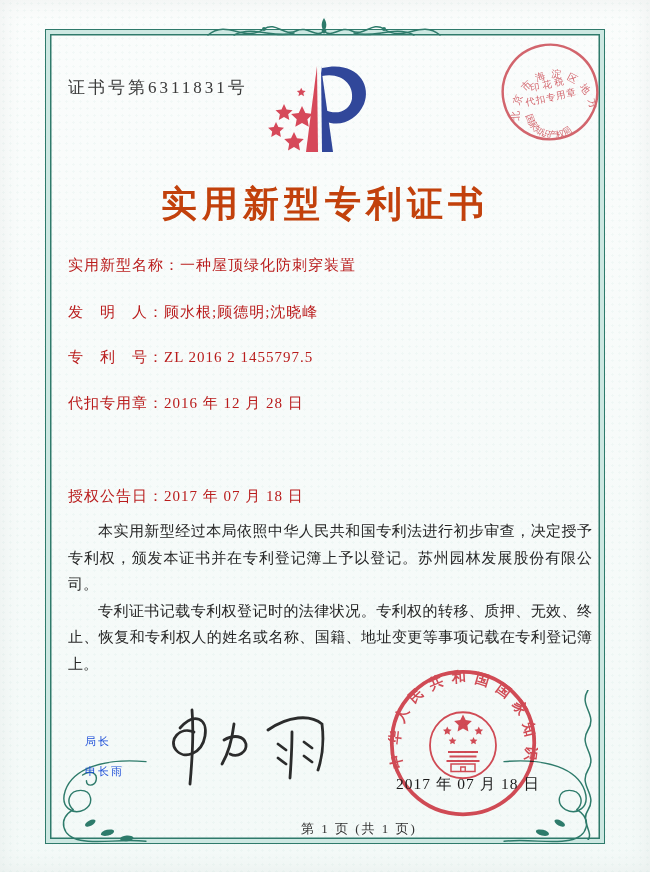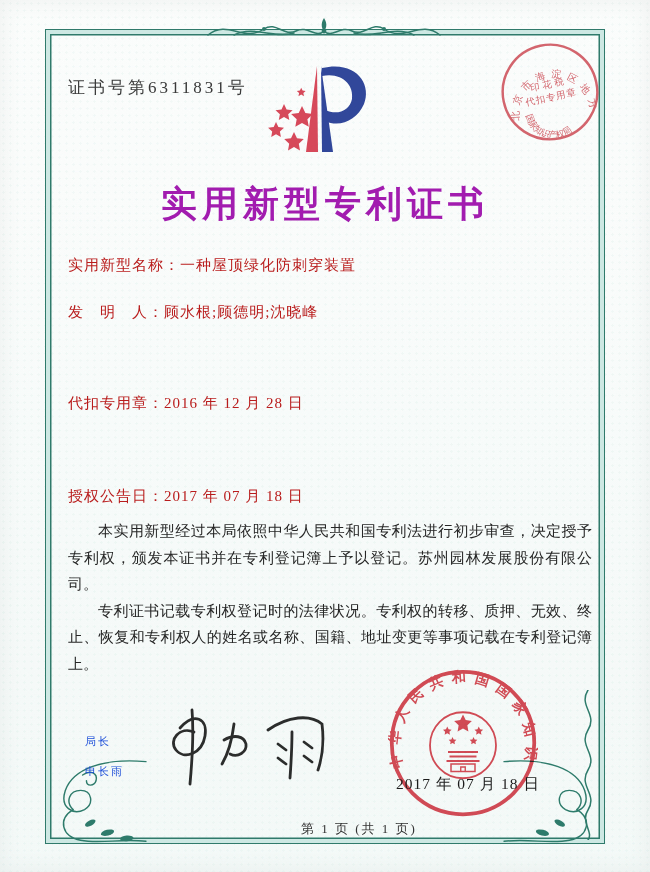--- a/index.html
+++ b/index.html
@@ -16,21 +16,21 @@
   
   .frame { position:absolute; left:45px; top:29px; width:560px; height:815px;
            border:1.5px solid #2f7a6b;
            box-shadow: inset 0 0 0 4px #cde8e2, inset 0 0 0 5.5px #2f7a6b;
            background:transparent; }
   .cert-no { position:absolute; left:68px; top:76px; font-size:17px; letter-spacing:3px; color:#3a3a3a; }
   .logo { position:absolute; left:264px; top:58px; width:112px; height:102px; }
   .stamp-tax { position:absolute; left:498px; top:40px; width:104px; height:104px;
                transform:rotate(-12deg); opacity:.8; }
   .title { position:absolute; left:45px; top:180px; width:560px; text-align:center;
-           font-size:36px; font-weight:600; letter-spacing:5px; color:#a21caf; }
+           font-size:36px; font-weight:600; letter-spacing:5px; color:#c2410c; }
   .field { position:absolute; left:68px; width:510px; font-size:15px; letter-spacing:1px; color:#b91c1c; white-space:nowrap; }
   .f0{top:256px} .f1{top:303px} .f2{top:348px} .f3{top:394px} .f4{top:440px} .f5{top:487px}
   .body-text { position:absolute; left:68px; top:518px; width:524px; font-size:15px;
                line-height:26.5px; color:#262626; text-align:justify; }
   .body-text p { text-indent:2em; }
   .signatory { position:absolute; left:85px; top:726px; font-size:11px; color:#1d4ed8;
                font-family:"Liberation Sans","DejaVu Sans",sans-serif; line-height:30px; letter-spacing:2px; }
   .signature { position:absolute; left:150px; top:706px; width:200px; height:82px; }
   .seal-office { position:absolute; left:388px; top:668px; width:150px; height:150px;
                  opacity:.88; mix-blend-mode:multiply; }
@@ -108,20 +108,21 @@
       <textPath href="#taxBottom" textLength="62">国家知识产权局</textPath>
     </text>
     <text x="55" y="50" font-size="10" fill="#c9404a" text-anchor="middle" letter-spacing="3">印花税</text>
     <text x="55" y="64" font-size="10" fill="#c9404a" text-anchor="middle" letter-spacing="1">代扣专用章</text>
   </svg>
 
   <div class="title">实用新型专利证书</div>
 
   <div class="field f0"><span>实用新型名称：</span><span>一种屋顶绿化防刺穿装置</span></div>
   <div class="field f1"><span>发　明　人：</span><span>顾水根;顾德明;沈晓峰</span></div>
+  <div class="field f2"><span>专　利　号：</span><span>ZL 2016 2 1455797.5</span></div>
   <div class="field f3"><span>代扣专用章：</span><span>2016 年 12 月 28 日</span></div>
   <div class="field f5"><span>授权公告日：</span><span>2017 年 07 月 18 日</span></div>
 
   <div class="body-text">
     <p>本实用新型经过本局依照中华人民共和国专利法进行初步审查，决定授予专利权，颁发本证书并在专利登记簿上予以登记。苏州园林发展股份有限公司。</p>
     <p>专利证书记载专利权登记时的法律状况。专利权的转移、质押、无效、终止、恢复和专利权人的姓名或名称、国籍、地址变更等事项记载在专利登记簿上。</p>
   </div>
 
   <div class="signatory">
     <div>局长</div>

